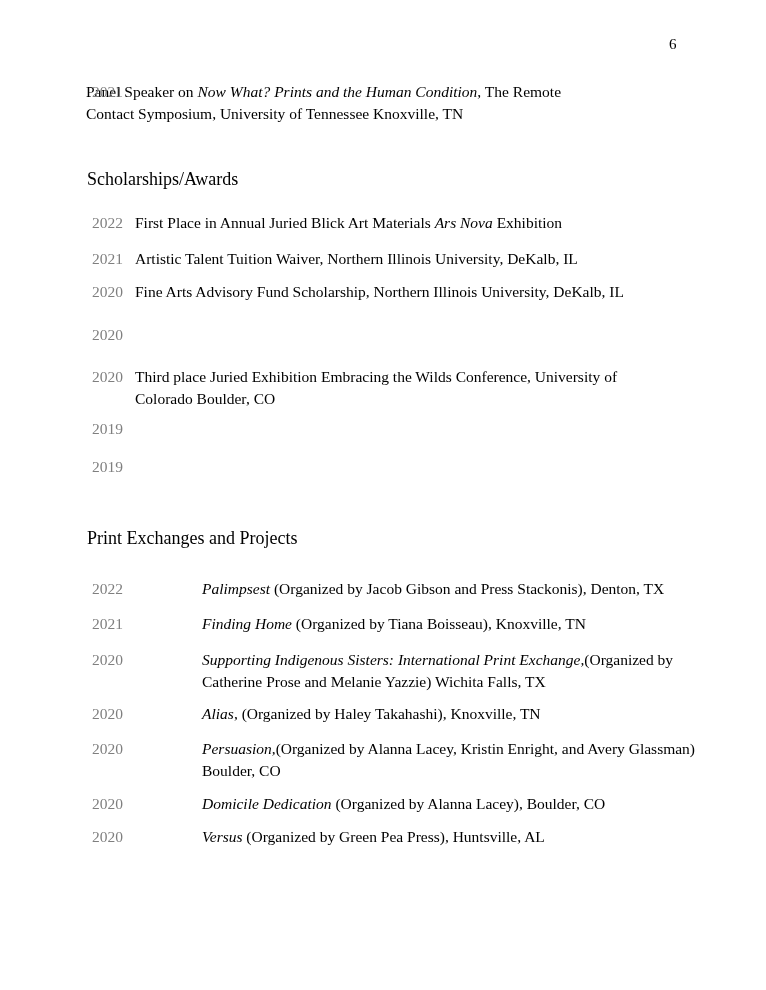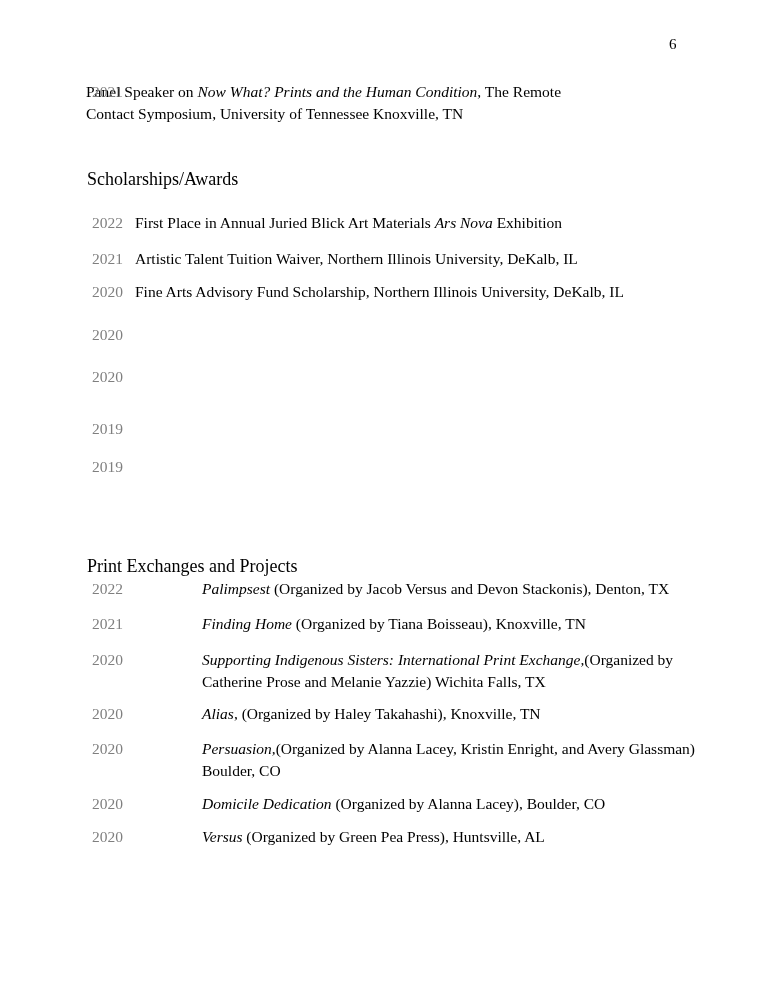--- a/index.html
+++ b/index.html
@@ -76,33 +76,34 @@
   </div>
   <div class="row sch" style="top:281px">
     <span class="year">2020</span>
     <span class="text"><span>Fine Arts Advisory Fund Scholarship, Northern Illinois University, DeKalb, IL</span></span>
   </div>
   <div class="row sch" style="top:324px">
     <span class="year">2020</span>
   </div>
   <div class="row sch" style="top:366px">
     <span class="year">2020</span>
+    <span class="text"><span>Third place Juried Exhibition Embracing the Wilds Conference, University of Colorado Boulder, CO</span></span>
   </div>
   <div class="row sch" style="top:418px">
     <span class="year">2019</span>
   </div>
   <div class="row sch" style="top:456px">
     <span class="year">2019</span>
   </div>
 
-  <h2 class="heading" style="top:555px">Print Exchanges and Projects</h2>
+  <h2 class="heading" style="top:527px">Print Exchanges and Projects</h2>
 
   <div class="row prn" style="top:578px">
     <span class="year">2022</span>
-    <span class="text"><span class="it">Palimpsest</span><span> (Organized by Jacob Versus and Devon Stackonis), Denton, TX</span></span>
+    <span class="text"><span class="it">Palimpsest</span><span> (Organized by Jacob Gibson and Press Stackonis), Denton, TX</span></span>
   </div>
   <div class="row prn" style="top:613px">
     <span class="year">2021</span>
     <span class="text"><span class="it">Finding Home</span><span> (Organized by Tiana Boisseau), Knoxville, TN</span></span>
   </div>
   <div class="row prn" style="top:649px">
     <span class="year">2020</span>
     <span class="text"><span class="it">Supporting Indigenous Sisters: International Print Exchange,</span><span>(Organized by Catherine Prose and Melanie Yazzie) Wichita Falls, TX</span></span>
   </div>
   <div class="row prn" style="top:703px">

